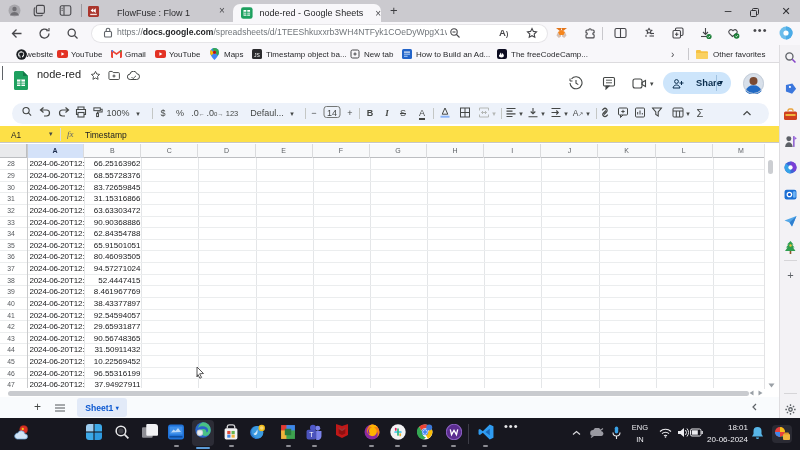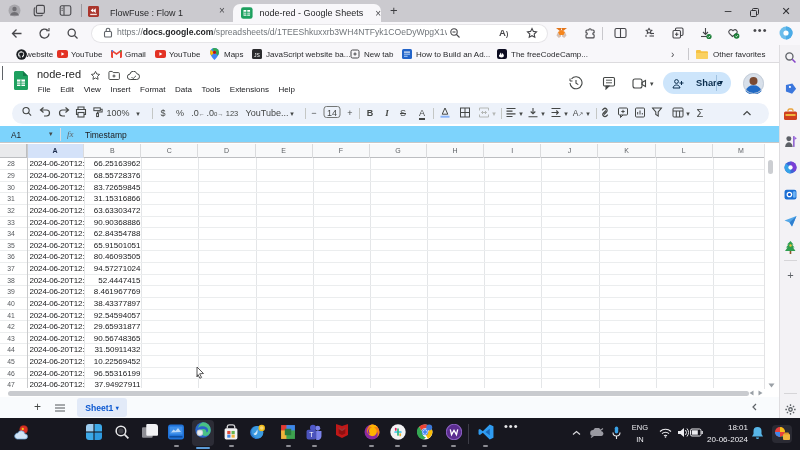--- a/index.html
+++ b/index.html
@@ -26,21 +26,21 @@
 #sheets{position:absolute;left:0;top:63px;width:779px;height:355px;background:#fff}
 #stitle{position:absolute;left:37px;top:5px;font-size:11px;color:#1f1f1f}
 .hic{position:absolute;color:#444746;font-size:10px}
 #menus{position:absolute;left:33px;top:21.5px;display:flex;font-size:8px;color:#202124}
 #menus span{padding:0 4.8px}
 
 #toolbar{position:absolute;left:12px;top:40px;width:757px;height:21px;background:#edf2fa;border-radius:11px}
 .tbi{position:absolute;top:40px;height:21px;line-height:21px;text-align:center;font-size:9px;white-space:nowrap;color:#444746;transform:translateX(-50%)}
 .tbsep{position:absolute;top:45px;width:1px;height:11px;background:#c4c7c5}
 
-#fbar{position:absolute;left:0;top:63px;width:779px;height:17px;background:#7dd3fc;border-bottom:1px solid #c7c7c7}
+#fbar{position:absolute;left:0;top:63px;width:779px;height:17px;background:#fde047;border-bottom:1px solid #c7c7c7}
 
 #grid{position:absolute;left:0;top:81px;width:779px;height:253px;background:#fff;overflow:hidden}
 #chead{position:absolute;left:0;top:0;width:764px;height:14.4px;background:#f8f9fa;border-bottom:1px solid #bcbec1}
 .ch{position:absolute;top:0;height:14.4px;border-right:1px solid #dadbdd;font-size:7px;color:#5d6165;text-align:center;line-height:14.4px}
 .ch.sel{background:#d4e2f9;color:#1b2a4a;font-weight:bold}
 #corner{position:absolute;left:0;top:0;width:27px;height:14.4px;background:#e9eaec;border-right:1px solid #bcbec1;border-bottom:1px solid #bcbec1}
 #vlines{position:absolute;left:28.2px;top:0;width:737.2px;height:233px;background:repeating-linear-gradient(to right,transparent 0px,transparent 56.15px,#e4e6e8 56.15px,#e4e6e8 57.15px)}
 #gutline{position:absolute;left:27px;top:0;width:1px;height:244px;background:#c9cacc}
 .gr{position:absolute;left:0;height:11.63px;width:764px;border-bottom:1px solid #ebedee;font-size:8px;color:#17181a}
 .rn{position:absolute;left:0;width:22px;text-align:center;font-size:6.8px;color:#55585c;line-height:11.63px}
@@ -83,21 +83,21 @@
       <line x1="2.6" y1="4.4" x2="3.6" y2="4.4"></line>
       <line x1="2.6" y1="6.4" x2="3.6" y2="6.4"></line>
     </svg>
   <div class="vsep" style="left:81px;top:4px;height:13px"></div>
   <svg class="abs" style="left:88px;top:5.5px" width="11" height="11" viewBox="0 0 11 11">
       <rect width="11" height="11" rx="1.4" fill="#aa352c"></rect>
       <path d="M5.2 2.2L2.6 4.4l2.6 2.2V4.9l2.6 2.2V2.2L5.2 4.4z" fill="#fff"></path>
       <rect x="2.2" y="7.8" width="6.6" height="1.3" fill="#fff" opacity=".85"></rect>
     </svg>
   <div id="tab-inactive">
-      <span style="margin-left:24px">FlowFuse : Flow 1</span>
+      <span style="margin-left:31px">FlowFuse : Flow 1</span>
     </div>
   <div class="tabx abs" style="left:219px;top:5px;font-size:10px">×</div>
   <div id="tab-active">
     <svg style="margin-left:8px" width="12" height="12" viewBox="0 0 12 12">
         <rect width="12" height="12" rx="2.4" fill="#1ea05f"></rect>
         <rect x="2.6" y="2.9" width="6.8" height="5.9" fill="#fff"></rect>
         <rect x="2.6" y="4.7" width="6.8" height="1" fill="#1ea05f"></rect>
         <rect x="2.6" y="6.6" width="6.8" height="1" fill="#1ea05f"></rect>
         <rect x="5.5" y="2.9" width="1" height="5.9" fill="#1ea05f"></rect>
       </svg>
@@ -219,21 +219,21 @@
       <path d="M4.5 0A4.5 4.5 0 0 1 9 4.5c0 1-.5 2.2-1.2 3.3L2.2 1A4.5 4.5 0 0 1 4.5 0z" fill="#34a853"></path>
       <path d="M0 4.5c0-1 .3-1.9.9-2.7l3 3L1.6 7.6C.6 6.4 0 5.4 0 4.5z" fill="#fbbc04"></path>
       <circle cx="4.5" cy="4.3" r="1.5" fill="#ea4335"></circle>
       <circle cx="4.5" cy="4.3" r="1.5" fill="#b31412"></circle>
     </svg>
   <div class="bm" style="left:224px">Maps</div>
   <svg class="abs" style="left:252px;top:4px" width="10" height="10" viewBox="0 0 10 10">
       <rect width="10" height="10" rx="1.5" fill="#2b2b2e"></rect>
       <text x="5" y="7.6" font-size="5" fill="#fff" text-anchor="middle" font-family="Liberation Sans">JS</text>
     </svg>
-  <div class="bm" style="left:266px">JavaScript website ba...</div>
+  <div class="bm" style="left:266px">Timestamp object ba...</div>
   <svg class="abs" style="left:350px;top:4px" width="10" height="10" viewBox="0 0 10 10" fill="none" stroke="#47474b" stroke-width="1">
       <rect x="1" y="1" width="8" height="8" rx="1.5"></rect>
       <path d="M5 3.4v3.2M3.4 5h3.2"></path>
     </svg>
   <div class="bm" style="left:364px">New tab</div>
   <svg class="abs" style="left:402px;top:4px" width="10" height="10" viewBox="0 0 10 10">
       <rect width="10" height="10" rx="1.5" fill="#2264c9"></rect>
       <rect x="2" y="2.5" width="6" height="1.2" fill="#fff" opacity=".9"></rect>
       <rect x="2" y="4.6" width="6" height="1.2" fill="#9cc0f0"></rect>
       <rect x="2" y="6.7" width="3.6" height="1.2" fill="#9cc0f0"></rect>
@@ -268,31 +268,20 @@
       <path d="M6 1.5l1.4 2.9 3.1.4-2.3 2.2.6 3.2L6 8.7l-2.8 1.5.6-3.2L1.5 4.8l3.1-.4z"></path>
     </svg>
   <svg class="hic" style="left:108px;top:7px" width="12" height="11" viewBox="0 0 12 11" fill="none" stroke="#444746" stroke-width="1">
       <path d="M1 2.5a1 1 0 0 1 1-1h2.5l1 1.2H11a1 1 0 0 1 1 1v5.3a1 1 0 0 1-1 1H2a1 1 0 0 1-1-1z" transform="scale(0.95)"></path>
       <path d="M6 4.5v3M4.5 6h3"></path>
     </svg>
   <svg class="hic" style="left:127px;top:7.5px" width="13" height="10" viewBox="0 0 13 10" fill="none" stroke="#444746" stroke-width="1">
       <path d="M3.2 8.5a2.7 2.7 0 0 1-.2-5.4 3.5 3.5 0 0 1 6.8-.4 2.9 2.9 0 0 1-.4 5.8z"></path>
       <path d="M4.5 6l1.6 1.6L9 4.8" stroke-width=".9"></path>
     </svg>
-  <div id="menus">
-      <span>File</span>
-      <span>Edit</span>
-      <span>View</span>
-      <span>Insert</span>
-      <span>Format</span>
-      <span>Data</span>
-      <span>Tools</span>
-      <span>Extensions</span>
-      <span>Help</span>
-    </div>
 
   <svg class="hic" style="left:569px;top:13px" width="14" height="14" viewBox="0 0 14 14" fill="none" stroke="#444746" stroke-width="1.1">
       <path d="M2.5 2.8A6 6 0 1 1 1 7"></path>
       <path d="M1 2.5V5h2.5" stroke-width="1"></path>
       <path d="M7 4v3.2l2.3 1.4"></path>
     </svg>
   <svg class="hic" style="left:602px;top:13px" width="14" height="14" viewBox="0 0 14 14" fill="none" stroke="#444746" stroke-width="1.1">
       <rect x="1.5" y="1.5" width="11" height="8.5" rx="1.2"></rect>
       <path d="M4 10v3l3-3z" fill="#444746"></path>
       <path d="M4 4.2h6M4 6.8h6" stroke-width=".9"></path>
@@ -341,21 +330,21 @@
         <rect x="4.5" y="7.5" width="2" height="3.5"></rect>
       </svg></span>
 <span class="tbi" style="left:118px;top:40px">100%</span>
 <span class="tbi" style="left:138px;top:40px"><span style="font-size:7px">▾</span></span>
 <div class="tbsep" style="left:152px"></div>
 <span class="tbi" style="left:163px;top:40px">$</span>
 <span class="tbi" style="left:180px;top:40px">%</span>
 <span class="tbi" style="left:198px;top:40px">.0<span style="font-size:6px">←</span></span>
 <span class="tbi" style="left:215px;top:40px">.0<span style="font-size:6px">0→</span></span>
 <span class="tbi" style="left:232px;top:40px"><span style="font-size:7.5px">123</span></span>
-<span class="tbi" style="left:267px;top:40px">YouTube...</span>
+<span class="tbi" style="left:267px;top:40px">Defaul...</span>
 <span class="tbi" style="left:292px;top:40px"><span style="font-size:7px">▾</span></span>
 <div class="tbsep" style="left:305px"></div>
 <span class="tbi" style="left:314px;top:40px">−</span>
 <span class="tbi" style="left:332px;top:40px"><span style="display:inline-block;width:17px;height:12px;line-height:12px;border:1px solid #747775;border-radius:3px">14</span></span>
 <span class="tbi" style="left:350px;top:40px">+</span>
 <div class="tbsep" style="left:359px"></div>
 <span class="tbi" style="left:370px;top:40px"><b>B</b></span>
 <span class="tbi" style="left:387px;top:40px"><i style="font-family:'Liberation Serif';font-weight:bold">I</i></span>
 <span class="tbi" style="left:403px;top:40px"><span style="text-decoration:line-through">S</span></span>
 <span class="tbi" style="left:422px;top:40px"><span style="border-bottom:2px solid #444746;line-height:9px;display:inline-block;height:11px">A</span></span>

